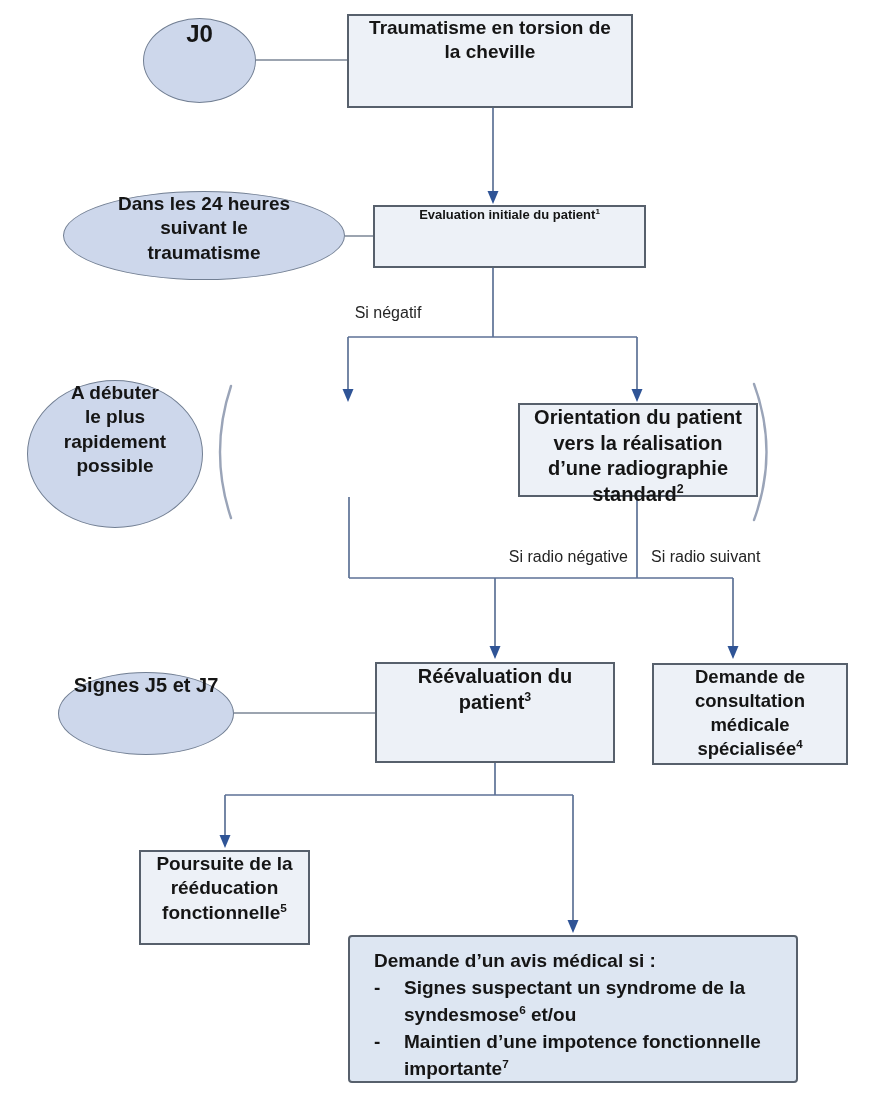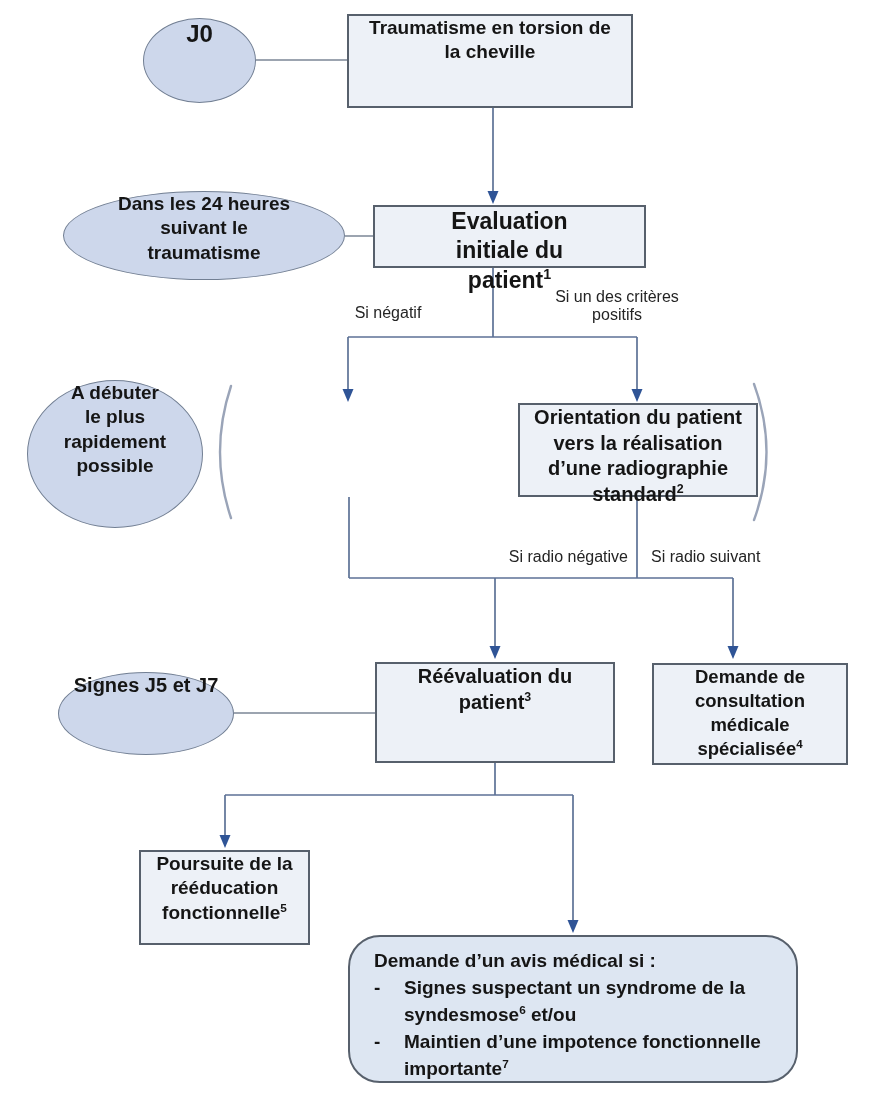--- a/index.html
+++ b/index.html
@@ -17,21 +17,21 @@
         text-align:center;font-weight:bold;line-height:1.28;box-sizing:border-box;}
   .box{background:var(--box_fill,#edf1f7);border:2px solid var(--box_border,#57606c);}
   .ellipse{background:var(--ellipse_fill,#cdd7eb);border:1.6px solid var(--ellipse_border,#727f93);
            border-radius:50%;}
   .lbl{display:inline-block;}
   sup{font-size:0.62em;line-height:0;vertical-align:super;}
 
   .edge-label{position:absolute;font-size:16px;font-weight:400;color:#242424;line-height:1.15;}
 
   .avis{background:var(--rounded_fill,#dde6f2);border:2px solid var(--box_border,#57606c);
-        border-radius:32px;display:block;text-align:left;font-weight:bold;
+        border-radius:4px;display:block;text-align:left;font-weight:bold;
         padding:11px 8px 8px 24px;font-size:19px;line-height:1.42;}
   .avis-item{display:flex;}
   .avis-dash{width:30px;flex:0 0 30px;}
   .avis-text{flex:1;max-width:360px;}
 </style>
 </head>
 <body>
 
 <div id="canvas">
 
@@ -71,21 +71,21 @@
   <div class="node ellipse" style="left:58px;top:672px;width:176px;height:83px;font-size:20px">
     <div class="lbl">
       <span>Signes J5 et J7</span></div>
   </div>
 
   <div class="node box" style="left:347px;top:14px;width:286px;height:94px;font-size:19px">
     <div class="lbl" style="max-width:262px">
       <span>Traumatisme en torsion de la cheville</span></div>
   </div>
 
-  <div class="node box" style="left:373px;top:205px;width:273px;height:63px;font-size:23px">
+  <div class="node box" style="left:373px;top:205px;width:273px;height:63px;font-size:13px">
     <div class="lbl" style="max-width:190px">
       <span>Evaluation initiale du patient</span><sup>1</sup></div>
   </div>
 
 
   <div class="node box" style="left:518px;top:403px;width:240px;height:94px;font-size:20px">
     <div class="lbl" style="max-width:225px">
       <span>Orientation du patient vers la réalisation d’une radiographie standard</span><sup>2</sup></div>
   </div>
 
@@ -114,17 +114,16 @@
     </div>
     <div class="avis-item">
       <span class="avis-dash">-</span>
       <span class="avis-text">
         <span>Maintien d’une impotence fonctionnelle importante</span><sup>7</sup><span></span>
       </span>
     </div>
   </div>
 
   <div class="edge-label" style="left:322px;top:304px;width:132px;text-align:center">Si négatif</div>
-  <div class="edge-label" style="left:537px;top:288px;width:160px;text-align:center">Si un des critères positifs</div>
   <div class="edge-label" style="left:462px;top:548px;width:166px;text-align:right">Si radio négative</div>
   <div class="edge-label" style="left:651px;top:548px;width:160px;text-align:left">Si radio suivant</div>
 
 </div>
 
 </body></html>

